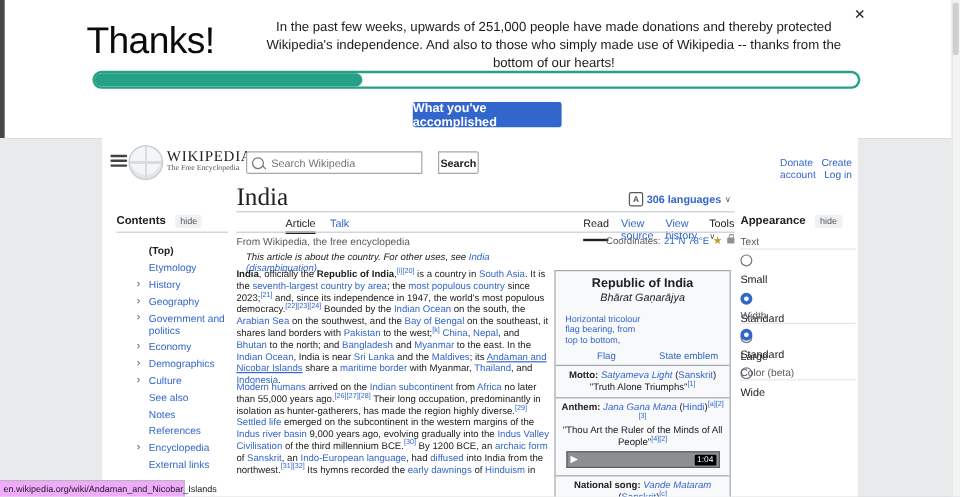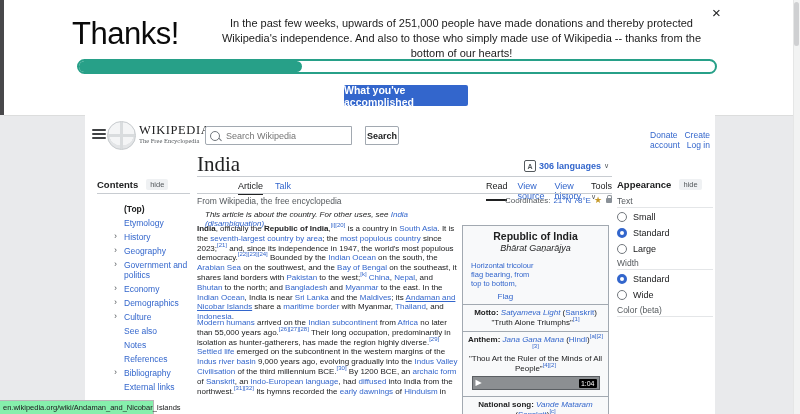--- a/index.html
+++ b/index.html
@@ -96,27 +96,27 @@
   .toc{left:90px;top:202px;width:105px;margin-left:20px;}
   .toc-item{position:relative;padding:2px 0 2px 14px;font-size:8.5px;color:#3366cc;cursor:pointer;}
   .toc-item .chev{position:absolute;left:4px;top:1px;color:#54595d;font-size:9px;cursor:pointer;}
   .toc-item.top{color:#202122;font-weight:bold;}
 
   
   .app-head{left:617px;top:179px;width:98px;display:flex;align-items:center;gap:8px;}
   .app-title{font-size:9.5px;font-weight:bold;}
   .app-sec-label{font-size:8.5px;color:#54595d;}
   .app-rule{background:#e4e6e8;height:1px;}
-  .radio-row{display:flex;align-items:flex-start;gap:6px;margin-bottom:6px;cursor:pointer;}
+  .radio-row{display:flex;align-items:flex-start;gap:6px;margin-bottom:6px;cursor:pointer;flex-direction:column;}
   .rb{width:10px;height:10px;border:1px solid #72777d;border-radius:50%;background:#fff;box-sizing:border-box;flex:none;}
   .rb.on{border:3.2px solid #3366cc;}
   .radio-label{font-size:9px;}
 
   
-  .statusbar{left:0;top:400px;width:154px;height:14px;background:#86efac;border:1px solid #b8b8b8;border-left:none;border-bottom:none;
+  .statusbar{left:0;top:400px;width:154px;height:14px;background:#f0abfc;border:1px solid #b8b8b8;border-left:none;border-bottom:none;
              box-sizing:border-box;font-size:7.5px;color:#202122;display:flex;align-items:center;padding-left:3px;}
   .scroll-track{left:793px;top:0;width:7px;height:414px;background:#f2f3f3;border-left:1px solid #e5e6e6;box-sizing:border-box;}
   .scroll-thumb{left:794px;top:2px;width:5px;height:44px;background:#cfd0d2;border-radius:3px;cursor:pointer;}
 </style>
 </head>
 <body>
 
 <div class="stage">
 
   <div class="abs left-strip"></div>
@@ -182,20 +182,23 @@
   <div class="abs para p1"><span class="sb">India</span><span>, officially the </span><span class="sb">Republic of India</span><span>,</span><span class="ss">[i][20]</span><span> is a country in </span><span class="sl">South Asia</span><span>. It is the </span><span class="sl">seventh-largest country by area</span><span>; the </span><span class="sl">most populous country</span><span> since 2023;</span><span class="ss">[21]</span><span> and, since its independence in 1947, the world's most populous democracy.</span><span class="ss">[22][23][24]</span><span> Bounded by the </span><span class="sl">Indian Ocean</span><span> on the south, the </span><span class="sl">Arabian Sea</span><span> on the southwest, and the </span><span class="sl">Bay of Bengal</span><span> on the southeast, it shares land borders with </span><span class="sl">Pakistan</span><span> to the west;</span><span class="ss">[k]</span><span> </span><span class="sl">China</span><span>, </span><span class="sl">Nepal</span><span>, and </span><span class="sl">Bhutan</span><span> to the north; and </span><span class="sl">Bangladesh</span><span> and </span><span class="sl">Myanmar</span><span> to the east. In the </span><span class="sl">Indian Ocean</span><span>, India is near </span><span class="sl">Sri Lanka</span><span> and the </span><span class="sl">Maldives</span><span>; its </span><span class="sl su">Andaman and Nicobar Islands</span><span> share a </span><span class="sl">maritime border</span><span> with Myanmar, </span><span class="sl">Thailand</span><span>, and </span><span class="sl">Indonesia</span><span>.</span></div>
   <div class="abs para p2"><span class="sl">Modern humans</span><span> arrived on the </span><span class="sl">Indian subcontinent</span><span> from </span><span class="sl">Africa</span><span> no later than 55,000 years ago.</span><span class="ss">[26][27][28]</span><span> Their long occupation, predominantly in isolation as hunter-gatherers, has made the region highly diverse.</span><span class="ss">[29]</span><span> </span><span class="sl">Settled life</span><span> emerged on the subcontinent in the western margins of the </span><span class="sl">Indus river basin</span><span> 9,000 years ago, evolving gradually into the </span><span class="sl">Indus Valley Civilisation</span><span> of the third millennium BCE.</span><span class="ss">[30]</span><span> By 1200 BCE, an </span><span class="sl">archaic form</span><span> of </span><span class="sl">Sanskrit</span><span>, an </span><span class="sl">Indo-European language</span><span>, had </span><span class="sl">diffused</span><span> into India from the northwest.</span><span class="ss">[31][32]</span><span> Its hymns recorded the </span><span class="sl">early dawnings</span><span> of </span><span class="sl">Hinduism</span><span> in</span></div>
 
   <div class="abs infobox">
     <div class="ib-title">Republic of India</div>
     <div class="ib-native">Bhārat Gaṇarājya</div>
     <div class="ib-flagrow">
       <div class="ib-flagcell">
         <div class="ib-alt">Horizontal tricolour flag bearing, from top to bottom,</div>
         <div class="ib-cap">Flag</div>
+      </div>
+      <div class="ib-embcell">
+        <div class="ib-cap">State emblem</div>
       </div>
     </div>
     <div class="ib-sec">
       <div class="ib-line"><span class="sb">Motto: </span><span class="sl si">Satyameva Light</span><span> (</span><span class="sl">Sanskrit</span><span>)</span></div>
       <div class="ib-line"><span>"Truth Alone Triumphs"</span><span class="ss">[1]</span></div>
     </div>
     <div class="ib-sec">
       <div class="ib-line"><span class="sb">Anthem: </span><span class="sl si">Jana Gana Mana</span><span> (</span><span class="sl">Hindi</span><span>)</span><span class="ss">[a][2][3]</span></div>
       <div class="ib-line"><span>"Thou Art the Ruler of the Minds of All People"</span><span class="ss">[4][2]</span></div>
       <div class="player">
@@ -219,21 +222,21 @@
     <div class="toc-item">Etymology</div>
     <div class="toc-item"><span class="chev">›</span><span>History</span></div>
     <div class="toc-item"><span class="chev">›</span><span>Geography</span></div>
     <div class="toc-item"><span class="chev">›</span><span>Government and politics</span></div>
     <div class="toc-item"><span class="chev">›</span><span>Economy</span></div>
     <div class="toc-item"><span class="chev">›</span><span>Demographics</span></div>
     <div class="toc-item"><span class="chev">›</span><span>Culture</span></div>
     <div class="toc-item">See also</div>
     <div class="toc-item">Notes</div>
     <div class="toc-item">References</div>
-    <div class="toc-item"><span class="chev">›</span><span>Bibliography</span></div>
+    <div class="toc-item"><span class="chev">›</span><span>Encyclopedia</span></div>
     <div class="toc-item">External links</div>
   </div>
 
   <div class="abs app-head">
     <span class="app-title">Appearance</span>
     <span class="chip">hide</span>
   </div>
   <div class="abs app-sec-label" style="left:617px;top:196px;">Text</div>
   <div class="abs app-rule" style="left:617px;top:207px;width:96px;"></div>
   <div class="abs" style="left:617px;top:212px;">

